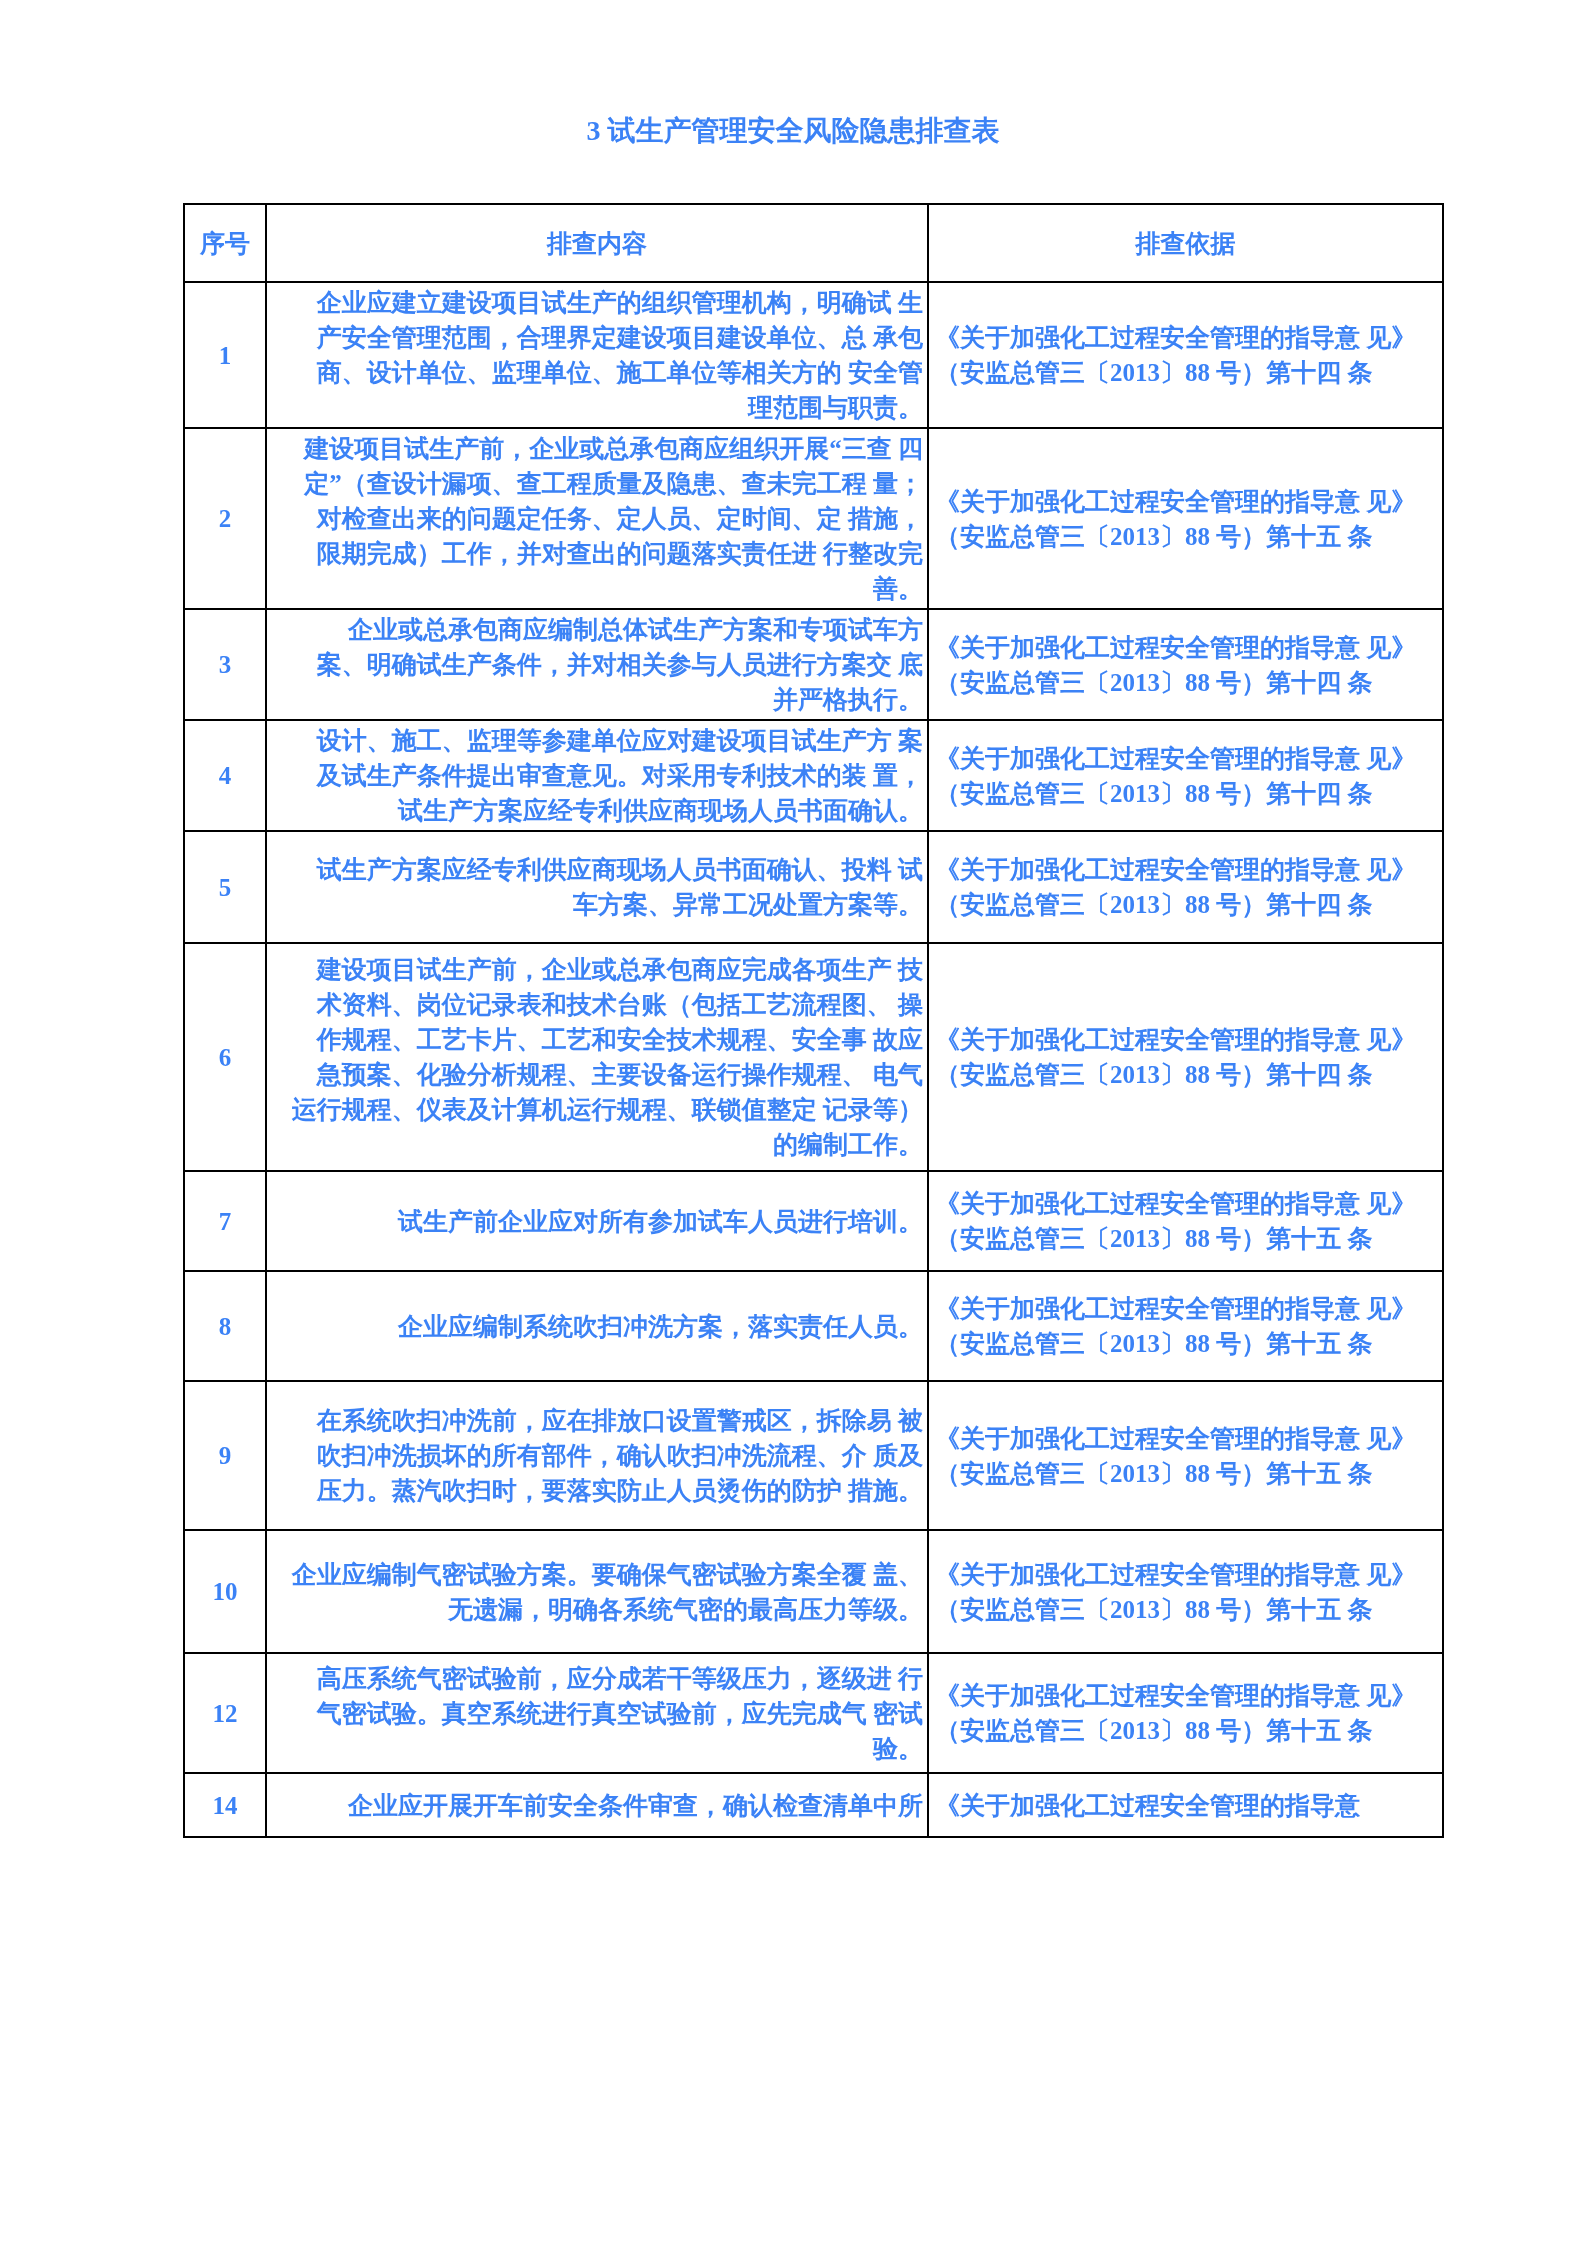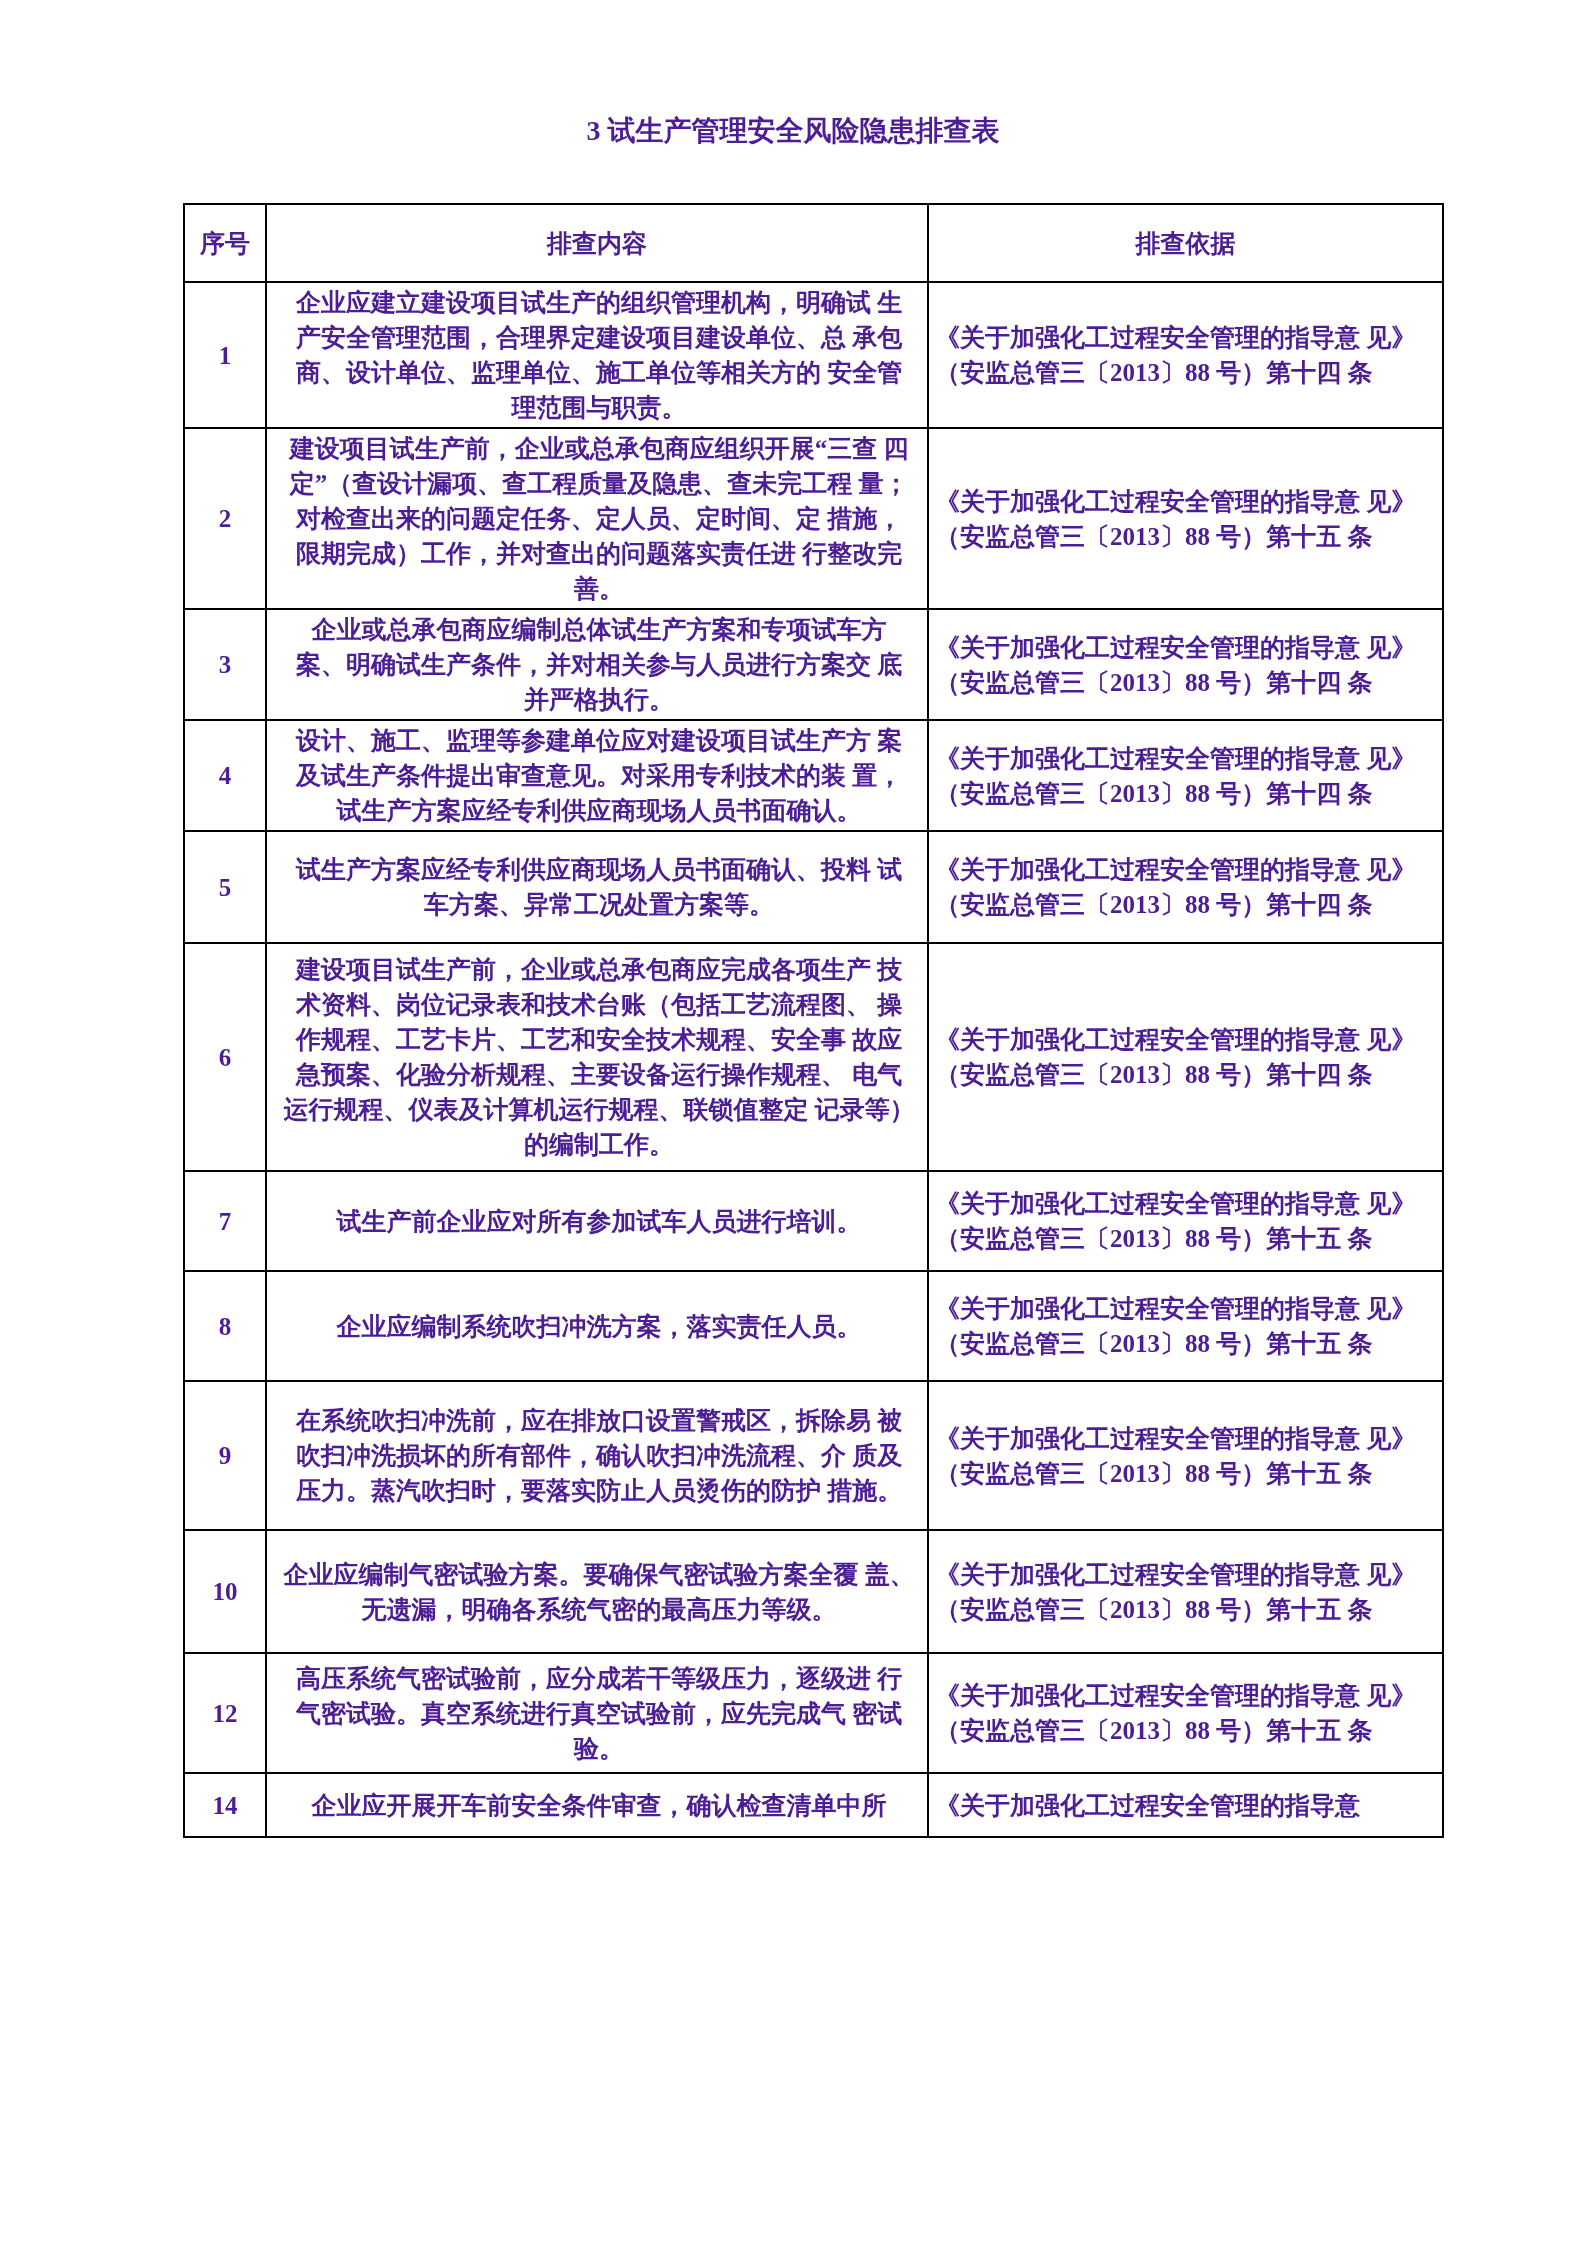--- a/index.html
+++ b/index.html
@@ -6,21 +6,21 @@
     margin: 0;
     padding: 0;
     background: #ffffff;
   }
   .page {
     position: relative;
     width: 1586px;
     height: 2245px;
     background: #ffffff;
     font-family: "Liberation Serif", "DejaVu Serif", serif;
-    color: #4c1d95;
+    color: #3b82f6;
     overflow: hidden;
   }
   .doc-title {
     margin: 112px 0 0 0;
     text-align: center;
     font-size: 28px;
     line-height: 37px;
     font-weight: bold;
   }
   table.inspection {
@@ -41,21 +41,21 @@
   th.h-cell {
     text-align: center;
   }
   td.no-cell {
     text-align: center;
     padding: 0;
   }
   td.content-cell {
     padding: 2px 4px 2px 8px;
     white-space: pre-line;
-    text-align: center;
+    text-align: right;
   }
   td.basis-cell {
     padding: 2px 6px 2px 6px;
     white-space: pre-line;
     text-align: left;
   }
 </style>
 </head>
 <body>
 

